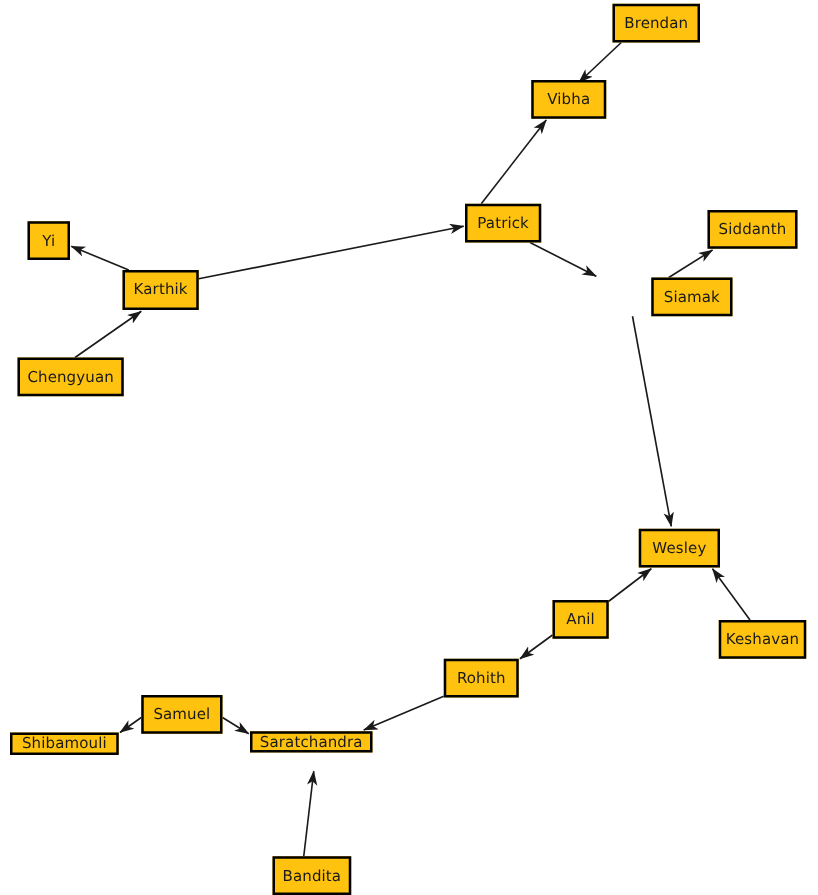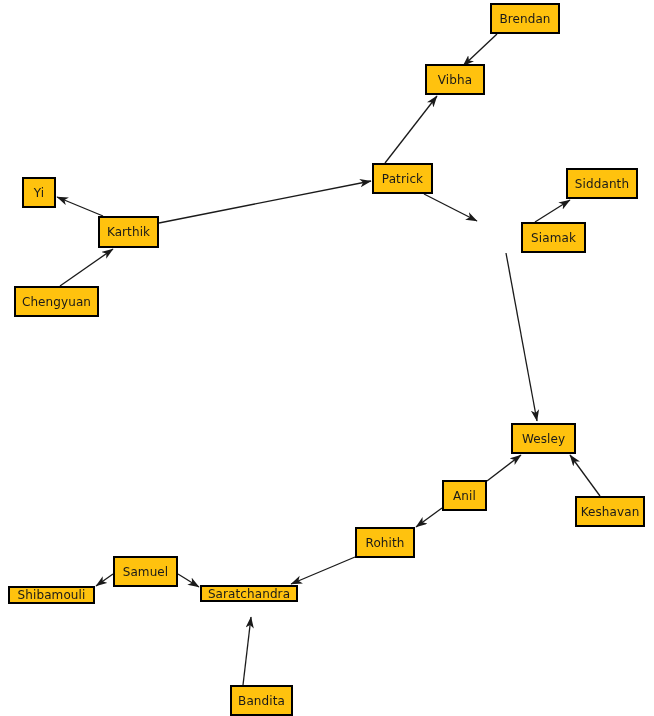--- a/index.html
+++ b/index.html
@@ -114,17 +114,17 @@
       </div>
       <div class="node" style="left: 113px; top: 556px; width: 65px; height: 31px; background: rgb(255, 194, 14); border-color: rgb(0, 0, 0); font-size: 12px;">
         <span class="node-label">Samuel</span>
       </div>
       <div class="node" style="left: 8px; top: 586px; width: 87px; height: 18px; background: rgb(255, 194, 14); border-color: rgb(0, 0, 0); font-size: 12px;">
         <span class="node-label">Shibamouli</span>
       </div>
       <div class="node" style="left: 200px; top: 585px; width: 98px; height: 17px; background: rgb(255, 194, 14); border-color: rgb(0, 0, 0); font-size: 12px; align-items: center;">
         <span class="node-label">Saratchandra</span>
       </div>
-      <div class="node" style="left: 230px; top: 685px; width: 63px; height: 31px; background: rgb(255, 194, 14); border-color: rgb(0, 0, 0); font-size: 12px;">
+      <div class="node" style="left: 218px; top: 685px; width: 63px; height: 31px; background: rgb(255, 194, 14); border-color: rgb(0, 0, 0); font-size: 12px;">
         <span class="node-label">Bandita</span>
       </div>
     </div>
 </div>
 
 </body></html>

